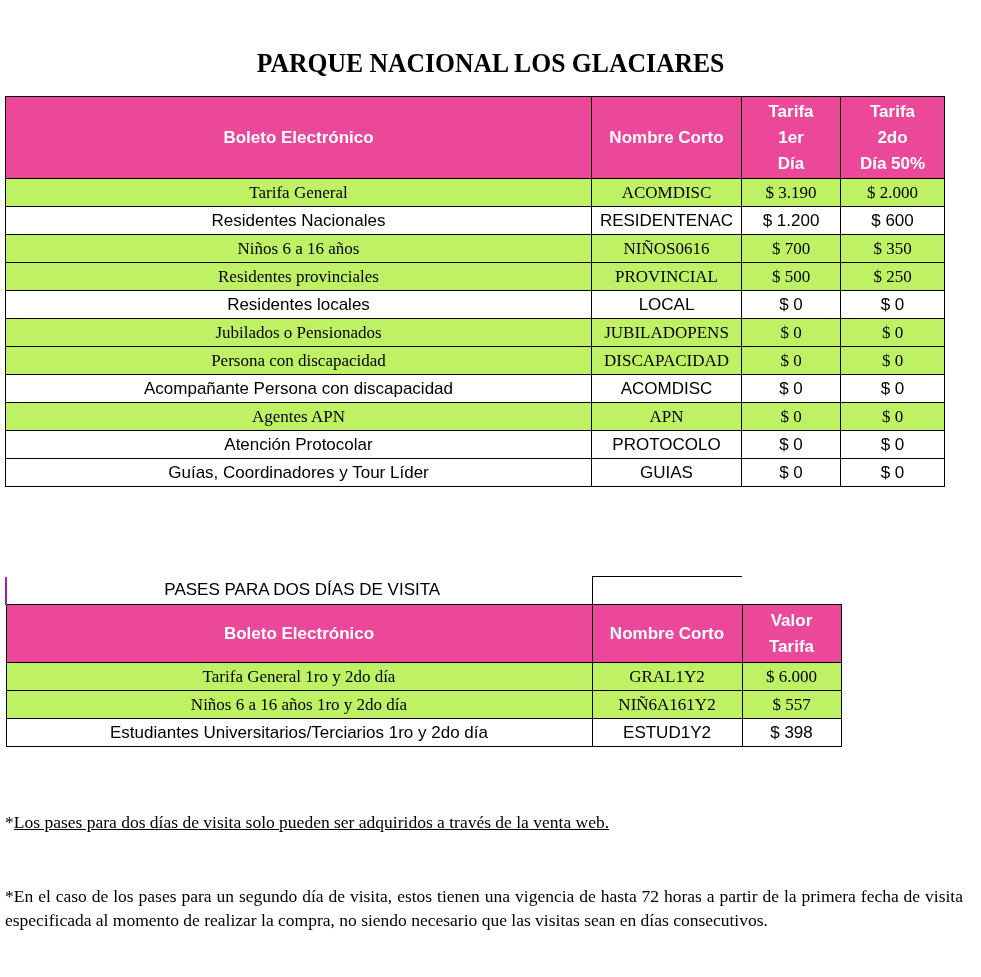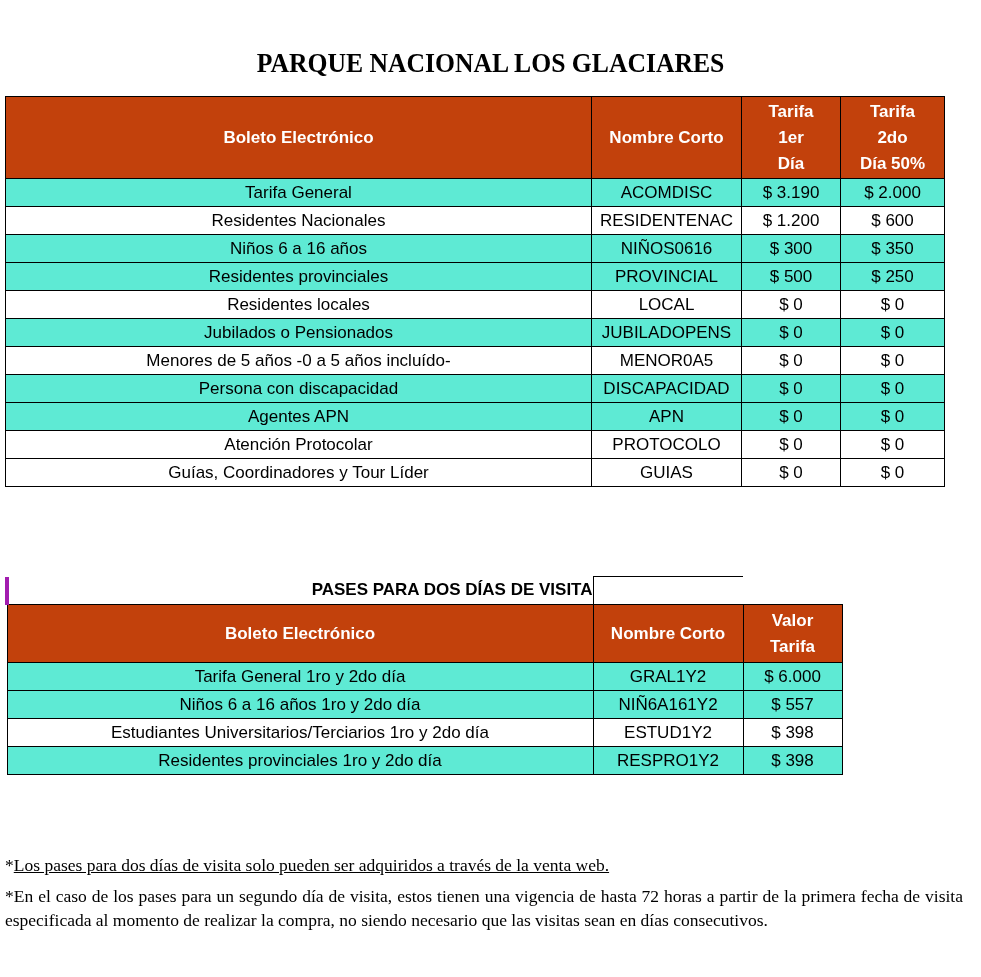--- a/index.html
+++ b/index.html
@@ -9,32 +9,32 @@
     font-family: "Liberation Serif", serif; font-weight: bold; font-size: 27px; color: #000;
     transform: scaleX(0.95);
   }
   table { border-collapse: collapse; position: absolute; table-layout: fixed; }
   td, th {
     font-family: "Liberation Sans", sans-serif; font-size: 17px; color: #000;
     text-align: center; padding: 0; border: 1px solid #000; overflow: hidden; white-space: nowrap;
   }
   .t1 { left: 5px; top: 96px; }
   .t2 { left: 5px; top: 576px; }
-  th { background: #c2410c; color: #fff; font-weight: bold; line-height: 26px; }
+  th { background: #ec4899; color: #fff; font-weight: bold; line-height: 26px; }
   tr.body-row td { height: 27px; }
-  tr.shade td { background: #5eead4; }
+  tr.shade td { background: #bef264; font-family: Liberation Serif, serif; }
   .section-label {
-    text-align: right; font-weight: bold; padding-left: 6px; border: none; border-left: 4px solid #a21caf;
+    text-align: center; font-weight: normal; padding-left: 6px; border: none; border-left: 2px solid #a21caf;
   }
   .blank-cell { border: none; border-left: 1px solid #000; border-top: 1px solid #000; }
   .notes {
     position: absolute; left: 5px; width: 958px;
     font-family: "Liberation Serif", serif; font-size: 17.5px; color: #000; line-height: 24px;
   }
-  .note1 { top: 853px; }
+  .note1 { top: 810px; }
   .note1 .u { text-decoration: underline; }
   .note2 { top: 884px; text-align: justify; }
 </style>
 </head>
 <body>
 
 <div class="title">PARQUE NACIONAL LOS GLACIARES</div>
 
 <table class="t1">
   <colgroup>
@@ -66,50 +66,50 @@
       </tr>
   <tr class="body-row">
         <td>Residentes Nacionales</td>
         <td>RESIDENTENAC</td>
         <td>$ 1.200</td>
         <td>$ 600</td>
       </tr>
   <tr class="body-row shade">
         <td>Niños 6 a 16 años</td>
         <td>NIÑOS0616</td>
-        <td>$ 300</td>
+        <td>$ 700</td>
         <td>$ 350</td>
       </tr>
   <tr class="body-row shade">
         <td>Residentes provinciales</td>
         <td>PROVINCIAL</td>
         <td>$ 500</td>
         <td>$ 250</td>
       </tr>
   <tr class="body-row">
         <td>Residentes locales</td>
         <td>LOCAL</td>
         <td>$ 0</td>
         <td>$ 0</td>
       </tr>
   <tr class="body-row shade">
         <td>Jubilados o Pensionados</td>
         <td>JUBILADOPENS</td>
         <td>$ 0</td>
         <td>$ 0</td>
       </tr>
-  <tr class="body-row">
-        <td>Menores de 5 años -0 a 5 años incluído-</td>
-        <td>MENOR0A5</td>
+  <tr class="body-row shade">
+        <td>Persona con discapacidad</td>
+        <td>DISCAPACIDAD</td>
         <td>$ 0</td>
         <td>$ 0</td>
       </tr>
-  <tr class="body-row shade">
-        <td>Persona con discapacidad</td>
-        <td>DISCAPACIDAD</td>
+  <tr class="body-row">
+        <td>Acompañante Persona con discapacidad</td>
+        <td>ACOMDISC</td>
         <td>$ 0</td>
         <td>$ 0</td>
       </tr>
   <tr class="body-row shade">
         <td>Agentes APN</td>
         <td>APN</td>
         <td>$ 0</td>
         <td>$ 0</td>
       </tr>
   <tr class="body-row">
@@ -155,23 +155,18 @@
   <tr class="body-row shade">
         <td>Niños 6 a 16 años 1ro y 2do día</td>
         <td>NIÑ6A161Y2</td>
         <td>$ 557</td>
       </tr>
   <tr class="body-row">
         <td>Estudiantes Universitarios/Terciarios 1ro y 2do día</td>
         <td>ESTUD1Y2</td>
         <td>$ 398</td>
       </tr>
-  <tr class="body-row shade">
-        <td>Residentes provinciales 1ro y 2do día</td>
-        <td>RESPRO1Y2</td>
-        <td>$ 398</td>
-      </tr>
 </tbody>
   </table>
 
 <div class="notes note1"><span>*</span><span class="u">Los pases para dos días de visita solo pueden ser adquiridos a través de la venta web.</span></div>
 
 <div class="notes note2">*En el caso de los pases para un segundo día de visita, estos tienen una vigencia de hasta 72 horas a partir de la primera fecha de visita especificada al momento de realizar la compra, no siendo necesario que las visitas sean en días consecutivos.</div>
 
 </body></html>

